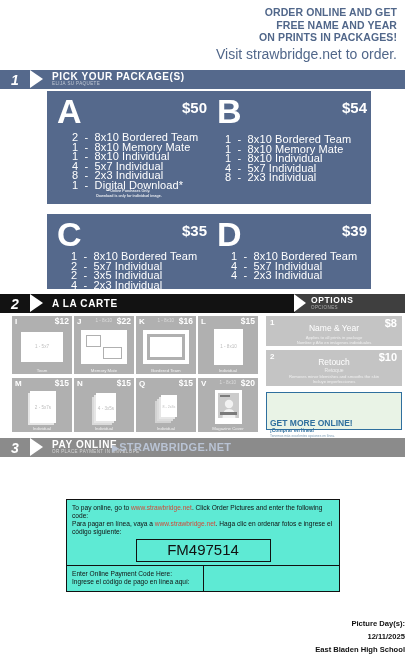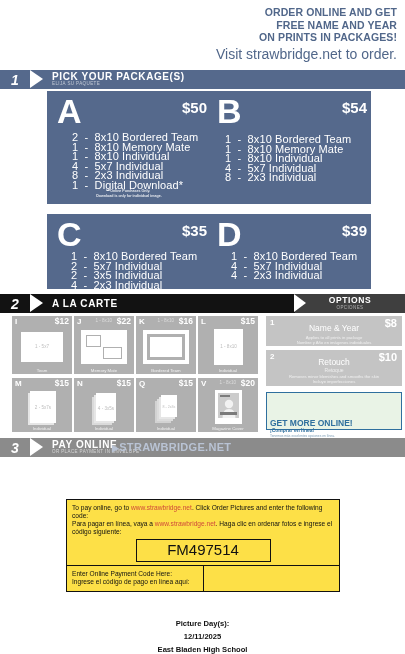--- a/index.html
+++ b/index.html
@@ -46,21 +46,21 @@
   .banner .ttl { font-size: 10px; font-weight: bold; letter-spacing: .6px; line-height: 9px; }
   .banner .sub { font-size: 4.5px; letter-spacing: .4px; line-height: 6px; opacity: .62; }
 
   .banner.dark .num, .banner.dark .arrow, .banner.dark .body { background: #121212; }
   .banner.grey .num, .banner.grey .arrow, .banner.grey .body { background: #8b8b8b; }
 
   .opt-tab {
     position: absolute; top: 0; right: 0; height: 19px; width: 110px;
     background: #3f3f3f; color: #fff;
     display: flex; flex-direction: column; justify-content: center;
-    align-items: center;
+    padding-left: 16px;
   }
   .opt-tab:before {
     content: ""; position: absolute; left: -1px; top: 0; width: 0; height: 0;
     border-top: 9.5px solid transparent; border-bottom: 9.5px solid transparent;
     border-left: 12px solid #fff;
   }
   .opt-tab .ttl { font-size: 8.5px; font-weight: bold; letter-spacing: .6px; }
   .opt-tab .sub { font-size: 4.5px; letter-spacing: .4px; opacity: .55; }
 
   .pay-url {
@@ -143,41 +143,41 @@
     padding: 2px 3px;
   }
   .greenbox .gt { color: #2f6f9e; font-size: 8.5px; font-weight: bold; line-height: 9px; margin-top: 24px; }
   .greenbox .gs { color: #2f6f9e; font-size: 5px; font-weight: bold; line-height: 5.5px; }
   .greenbox .gs2 { color: #7a9ab3; font-size: 3.3px; line-height: 4px; }
   .greenbox .gb { color: #222; font-size: 4.6px; line-height: 5.6px; margin-top: 2px; }
 
   
   .codebox {
     position: absolute; left: 66px; top: 499px; width: 274px;
-    border: 1px solid #111; background: #fde047;
+    border: 1px solid #111; background: #5eead4;
   }
   .codebox .txt { padding: 4px 5px 2px 5px; font-size: 6.6px; line-height: 8px; color: #111; }
   .codebox .txt .lnk { color: #d04a3a; }
   .codebox .txt .es { color: #111; }
   .coderow { display: flex; align-items: stretch; border-top: 0; }
   .codeval {
     margin: 0 auto; width: 135px; border: 1px solid #111;
     text-align: center; font-size: 15px; padding: 1px 0 3px 0; color:#111;
     position: relative; top: 1px;
   }
   .payrow { display: flex; border-top: 1px solid #111; margin-top: 4px; }
   .payrow .lbl { width: 50%; padding: 4px 4px 5px 5px; font-size: 6.6px; line-height: 8px; color: #111; }
   .payrow .fld { width: 50%; border-left: 1px solid #111; }
 
   
   .footer {
     position: absolute; left: 0; right: 0; top: 617px;
     text-align: center; color: #111;
   }
-  .footer div { font-size: 7.6px; font-weight: bold; line-height: 13px; }
+  .footer div { font-size: 7.6px; font-weight: bold; line-height: 13px; text-align: right; }
 </style>
 </head>
 <body>
 
 <div class="page">
 
   <div class="promo">
     <div class="promo-line">ORDER ONLINE AND GET</div>
     <div class="promo-line">FREE NAME AND YEAR</div>
     <div class="promo-line">ON PRINTS IN PACKAGES!</div>

